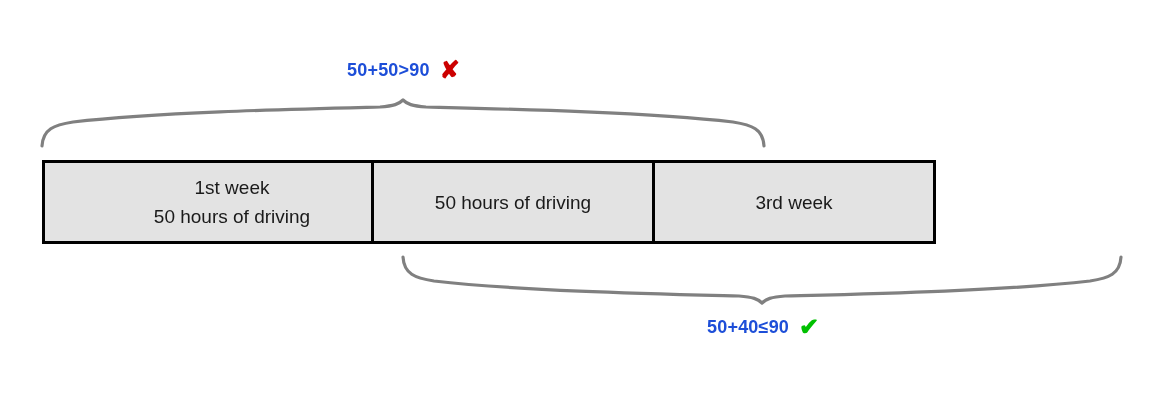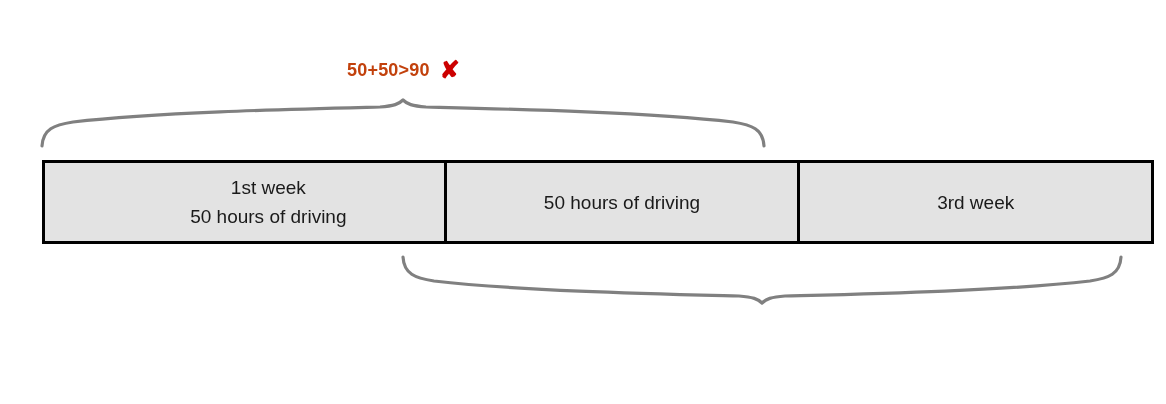--- a/index.html
+++ b/index.html
@@ -16,21 +16,21 @@
     height: 404px;
     background: #ffffff;
     overflow: hidden;
   }
 
   
   .week-table {
     position: absolute;
     left: 42px;
     top: 160px;
-    width: 1112px;
+    width: 894px;
     height: 84px;
     display: flex;
     border: 3px solid #000000;
     box-sizing: border-box;
     background: #e3e3e3;
     padding-left: 48px;
   }
   .week-cell {
     flex: 1 1 0;
     background: #e3e3e3;
@@ -74,21 +74,21 @@
   .annot {
     position: absolute;
     display: flex;
     align-items: center;
     gap: 10px;
     white-space: nowrap;
   }
   .annot .eq {
     font-size: 18px;
     font-weight: bold;
-    color: #c2410c;
+    color: #1d4ed8;
     letter-spacing: 0.2px;
   }
   .annot .mark {
     font-size: 24px;
     font-weight: bold;
     line-height: 1;
   }
   .mark-cross { color: #cc0000; }
   .mark-check { color: #00c000; }
 
@@ -134,14 +134,18 @@
       <div class="line1">3rd week</div>
     </div>
 
   </div>
 
   <div class="annot" id="annot-top">
     <span class="eq">50+50&gt;90</span>
     <span class="mark mark-cross">✘</span>
   </div>
 
+  <div class="annot" id="annot-bottom">
+    <span class="eq">50+40≤90</span>
+    <span class="mark mark-check">✔</span>
+  </div>
 
 </div>
 
 </body></html>

